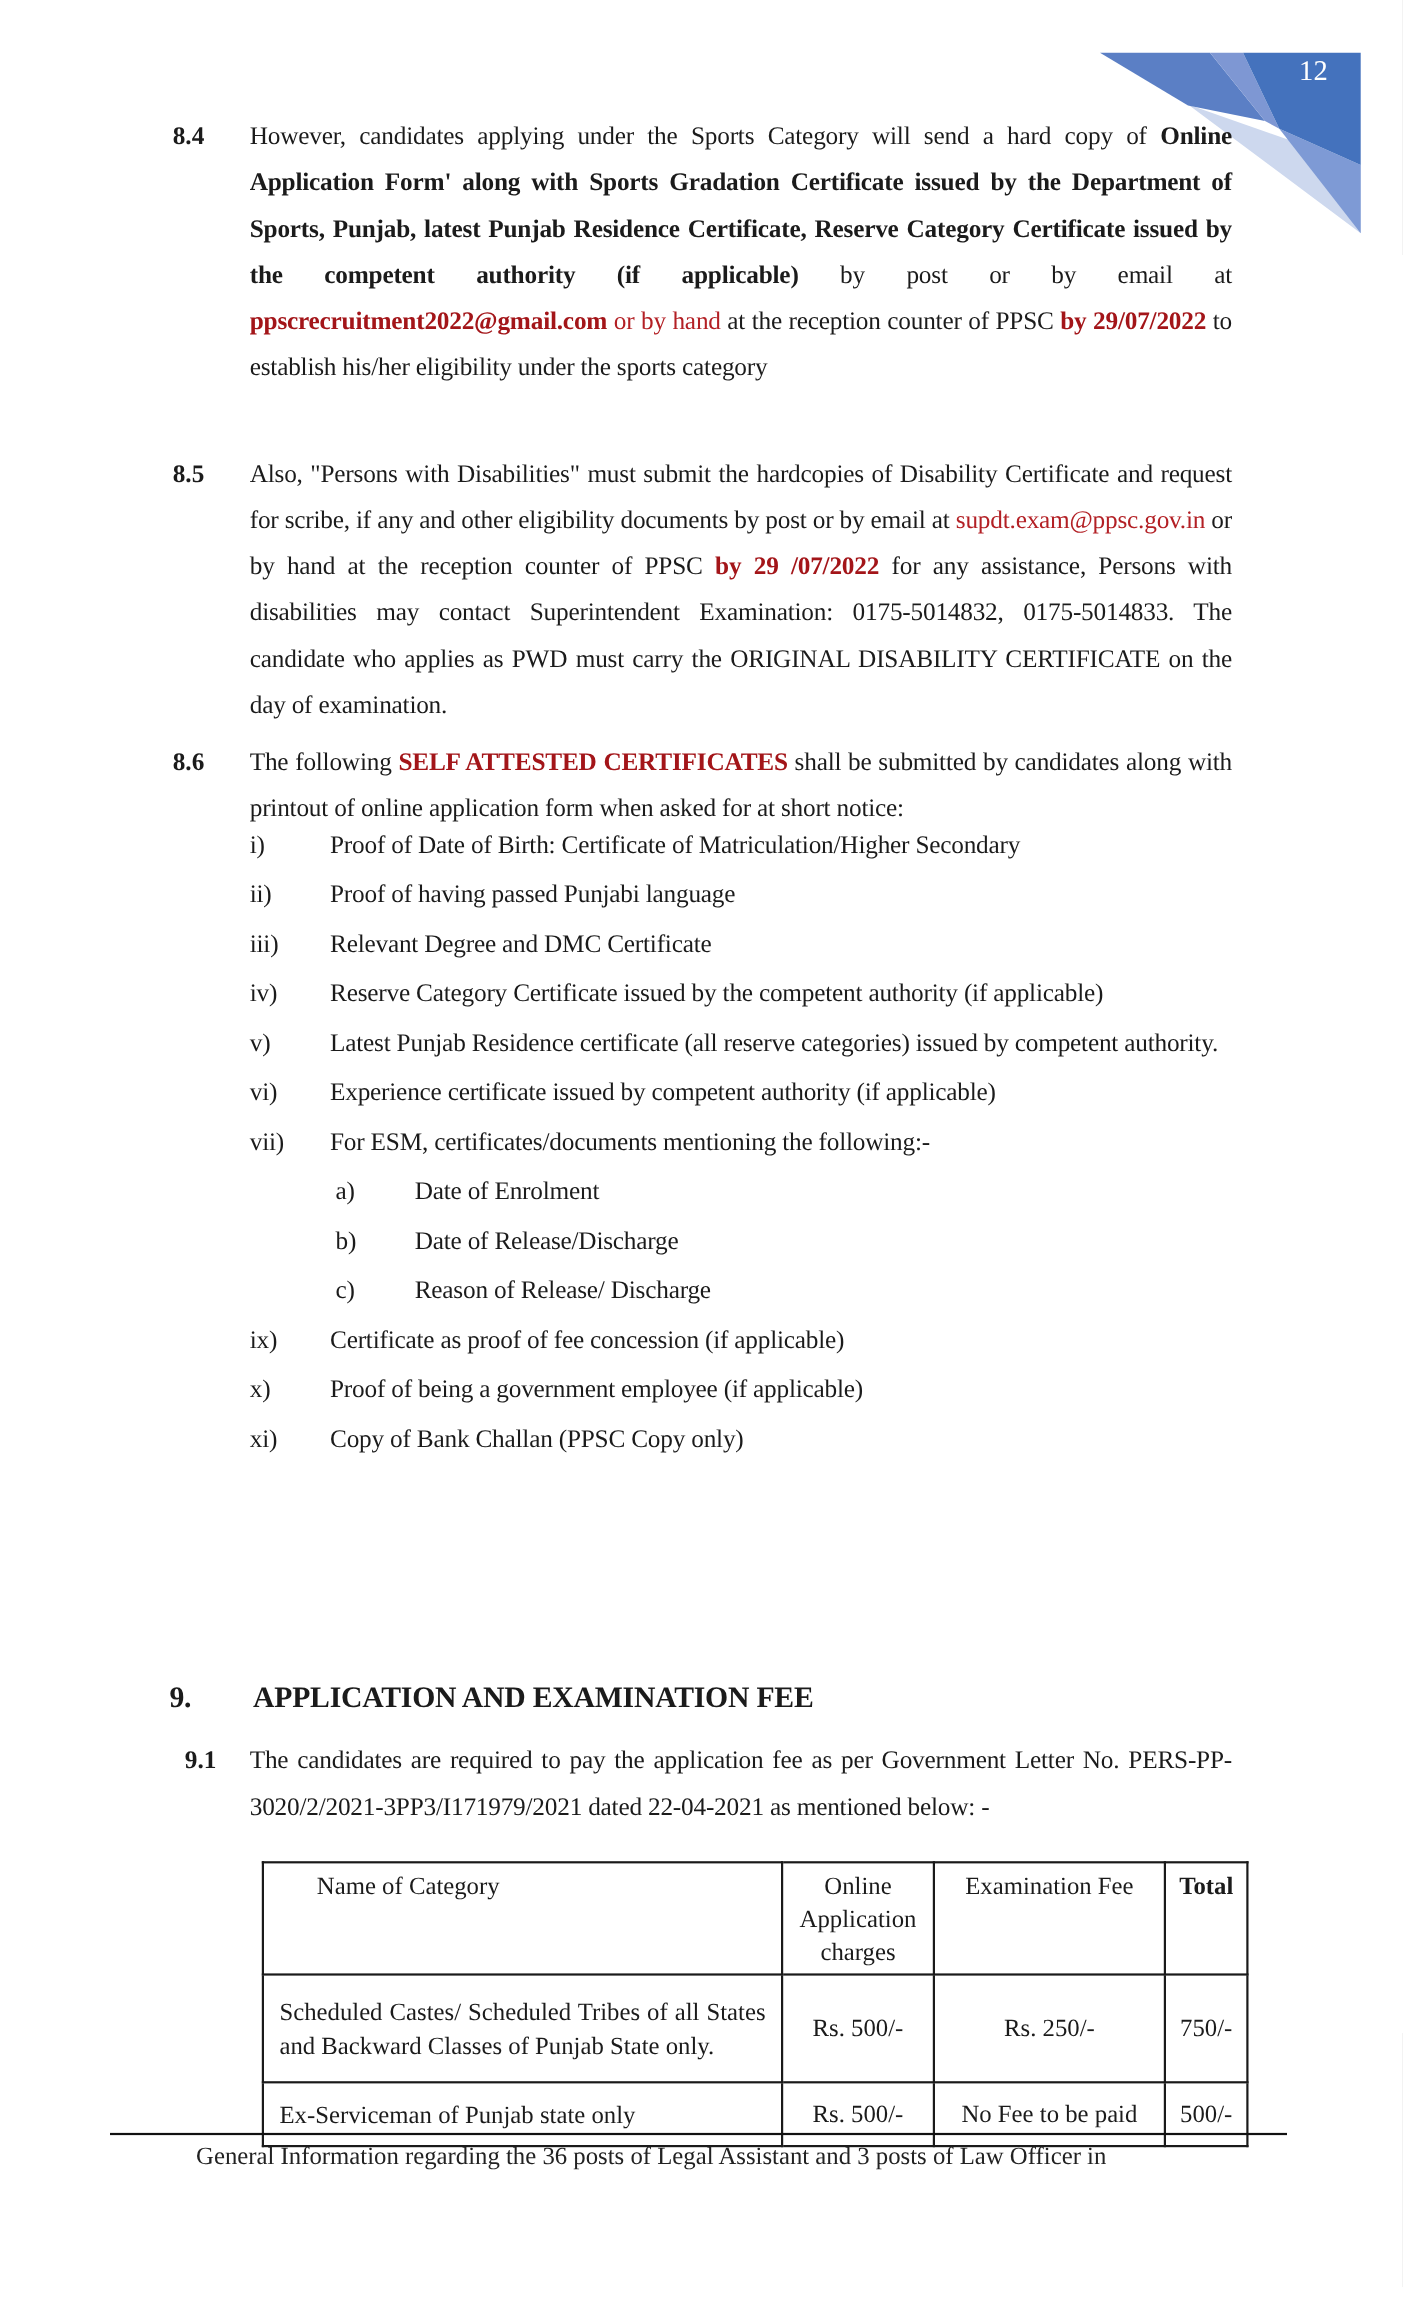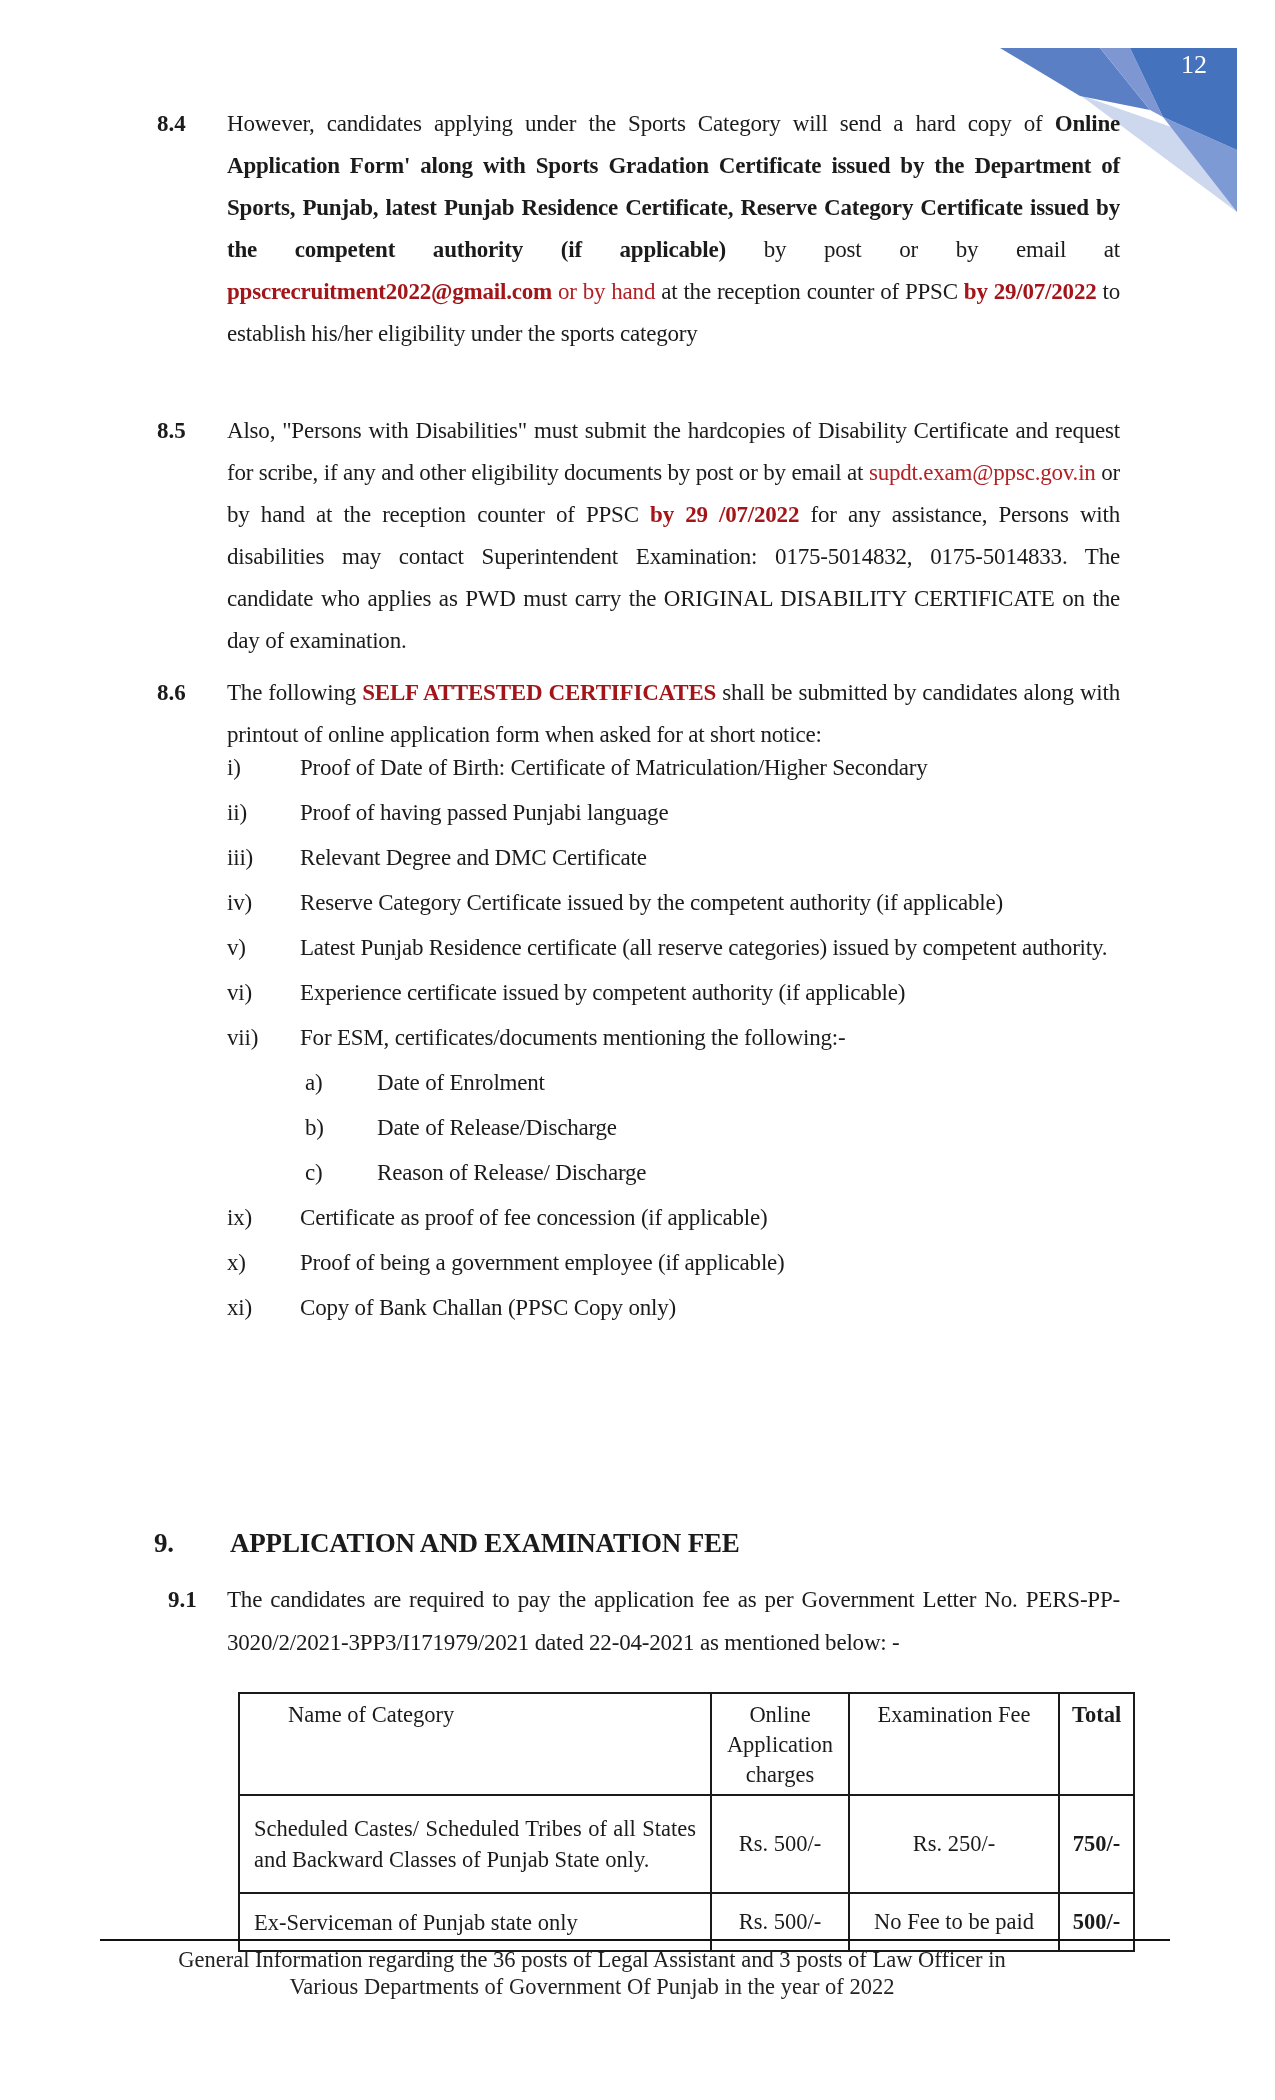--- a/index.html
+++ b/index.html
@@ -63,21 +63,21 @@
     font-weight:normal;
     padding:4px 12px;
     vertical-align:middle;
     line-height:30px;
   }
   .feetable th{vertical-align:top;padding-top:6px;text-align:center;height:85px;}
   .feetable th.cat{text-align:left;padding-left:48px;}
   .feetable th.tot{font-weight:bold;}
   .feetable td.cat{text-align:justify;line-height:31px;padding-left:14px;padding-right:14px;}
   .feetable td.num{text-align:center;}
-  .feetable td.tot{text-align:center;font-weight:bold;border-radius:23px;}
+  .feetable td.tot{text-align:center;font-weight:normal;border-radius:23px;}
   .row1 td{height:88px;}
   .row2 td{height:48px;}
   
   .frule{position:absolute;left:100px;top:1939px;width:1070px;border-top:2.5px solid #111;}
   .foot{
     position:absolute;left:0;top:1946px;width:1184px;
     text-align:center;font-size:22.5px;line-height:27px;color:#222;
   }
 </style>
 </head>
@@ -194,16 +194,15 @@
         <td class="num">Rs. 500/-</td>
         <td class="num">No Fee to be paid</td>
         <td class="tot">500/-</td>
       </tr>
     </tbody>
   </table>
 
   <div class="frule"></div>
   <div class="foot">
     <div>General Information regarding the 36  posts of Legal Assistant and 3 posts of Law Officer  in</div>
-    <div>Various Departments  of Government Of Punjab in the year of 2022</div>
   </div>
 
 </div>
 
 </body></html>

